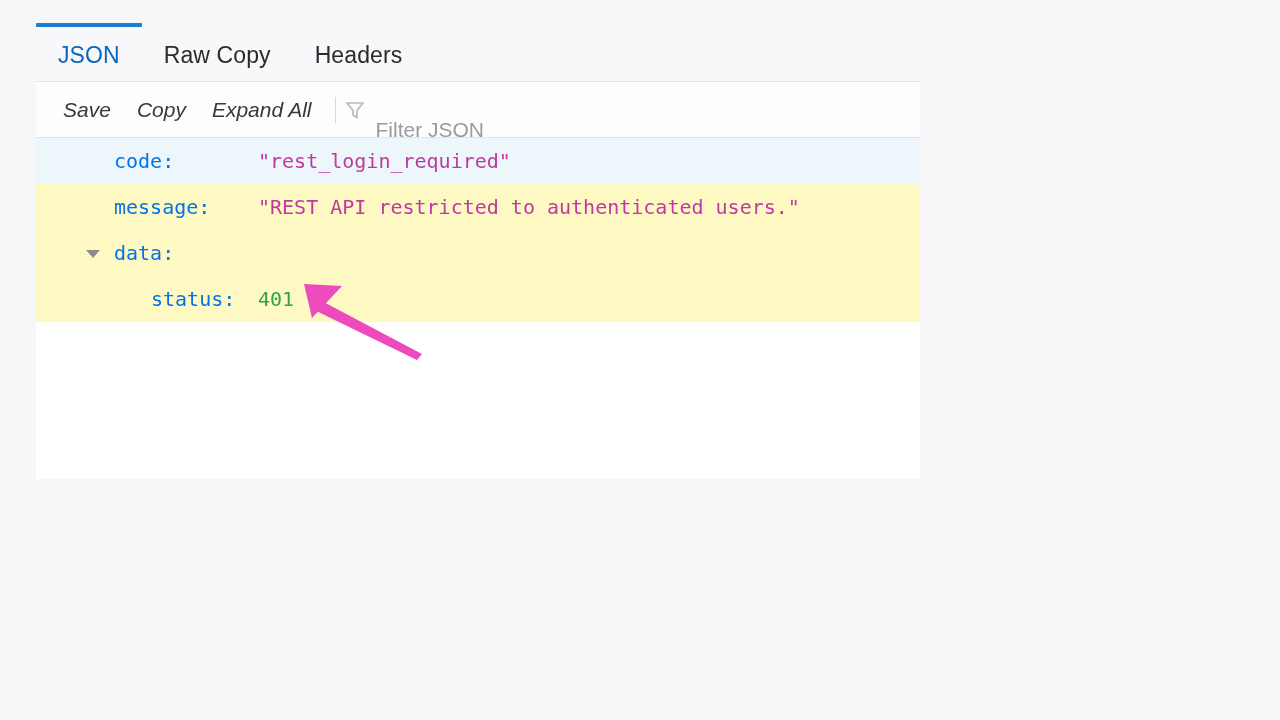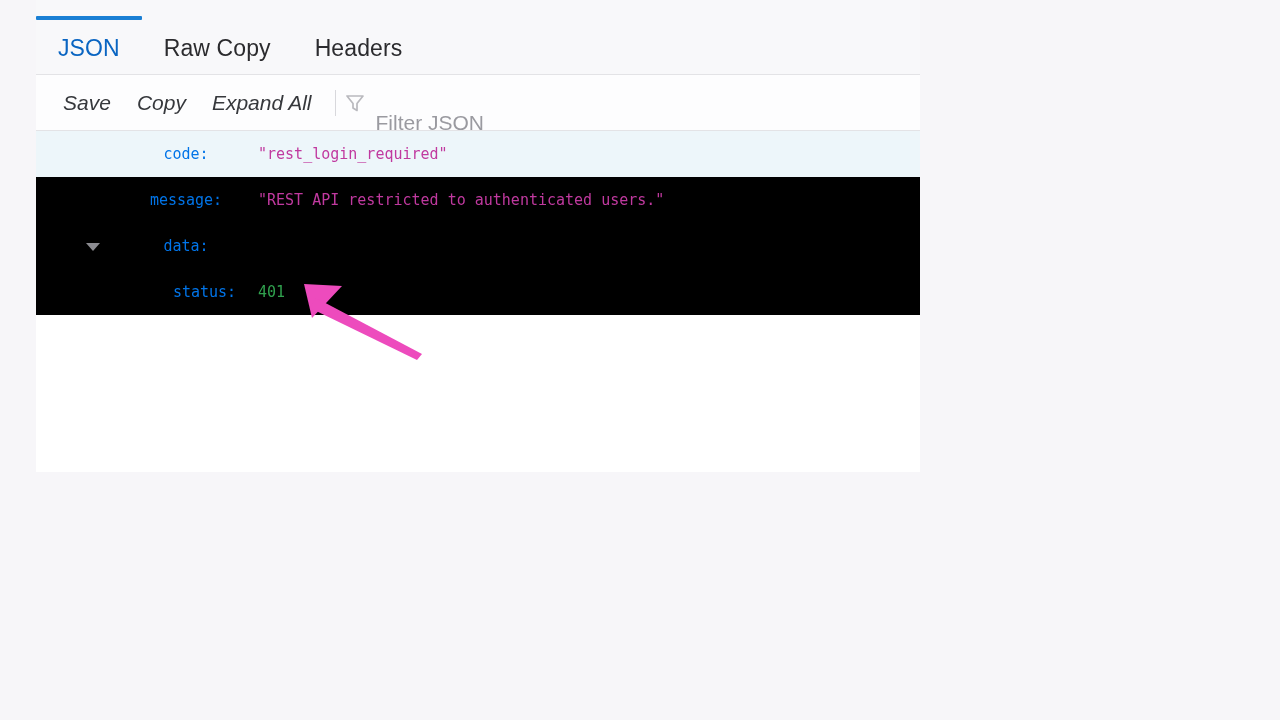--- a/index.html
+++ b/index.html
@@ -13,21 +13,21 @@
   body {
     background: #f7f6f9;
     font-family: "Liberation Sans", sans-serif;
     -webkit-font-smoothing: antialiased;
   }
 
   
   #viewer {
     position: absolute;
     left: 36px;
-    top: 0px;
+    top: 7px;
     width: 884px;
     height: 472px;
     background: #ffffff;
     box-sizing: border-box;
   }
 
   
   #tabstrip {
     position: relative;
     height: 75px;
@@ -114,29 +114,28 @@
     padding: 0;
     line-height: 1;
     margin-top: 40px;
   }
   #filter-input::placeholder { color: #9a9aa0; opacity: 1; }
 
   
   #rows {
     position: relative;
     font-family: "DejaVu Sans Mono", monospace;
-    font-size: 15px;
-    text-align: center;
+    font-size: 20px;
   }
   .row {
     position: relative;
     height: 46px;
     display: flex;
     align-items: center;
-    background: #000000;
+    background: #fef9c3;
     white-space: nowrap;
   }
   .row.odd { background: #edf6fa; }
 
   .twisty {
     position: absolute;
     left: 50px;
     top: 50%;
     width: 0;
     height: 0;

